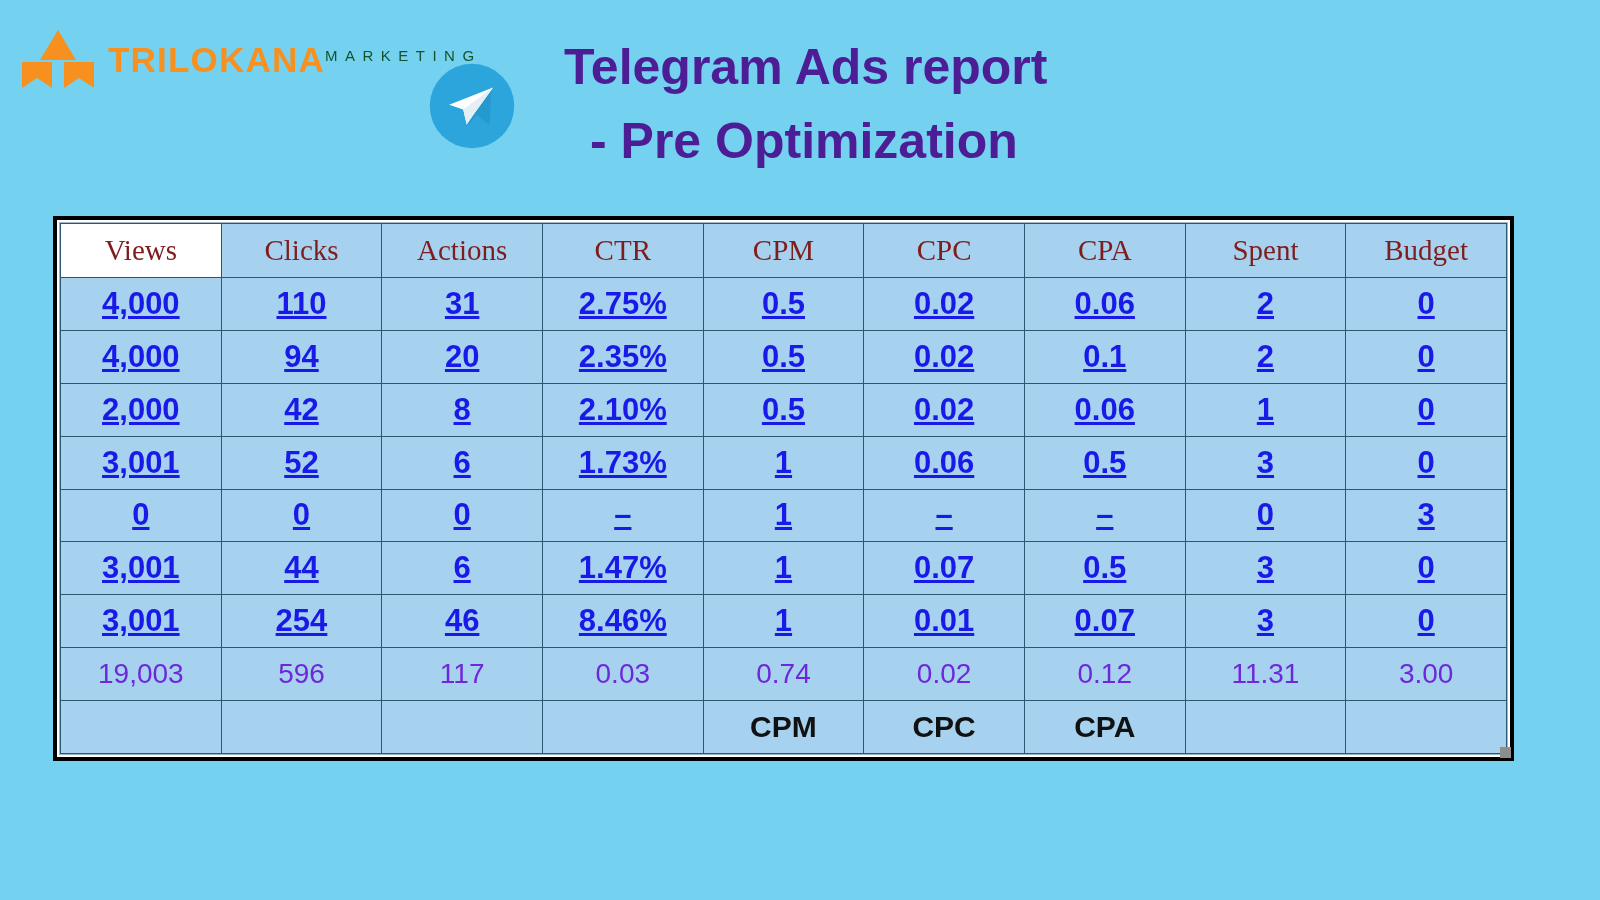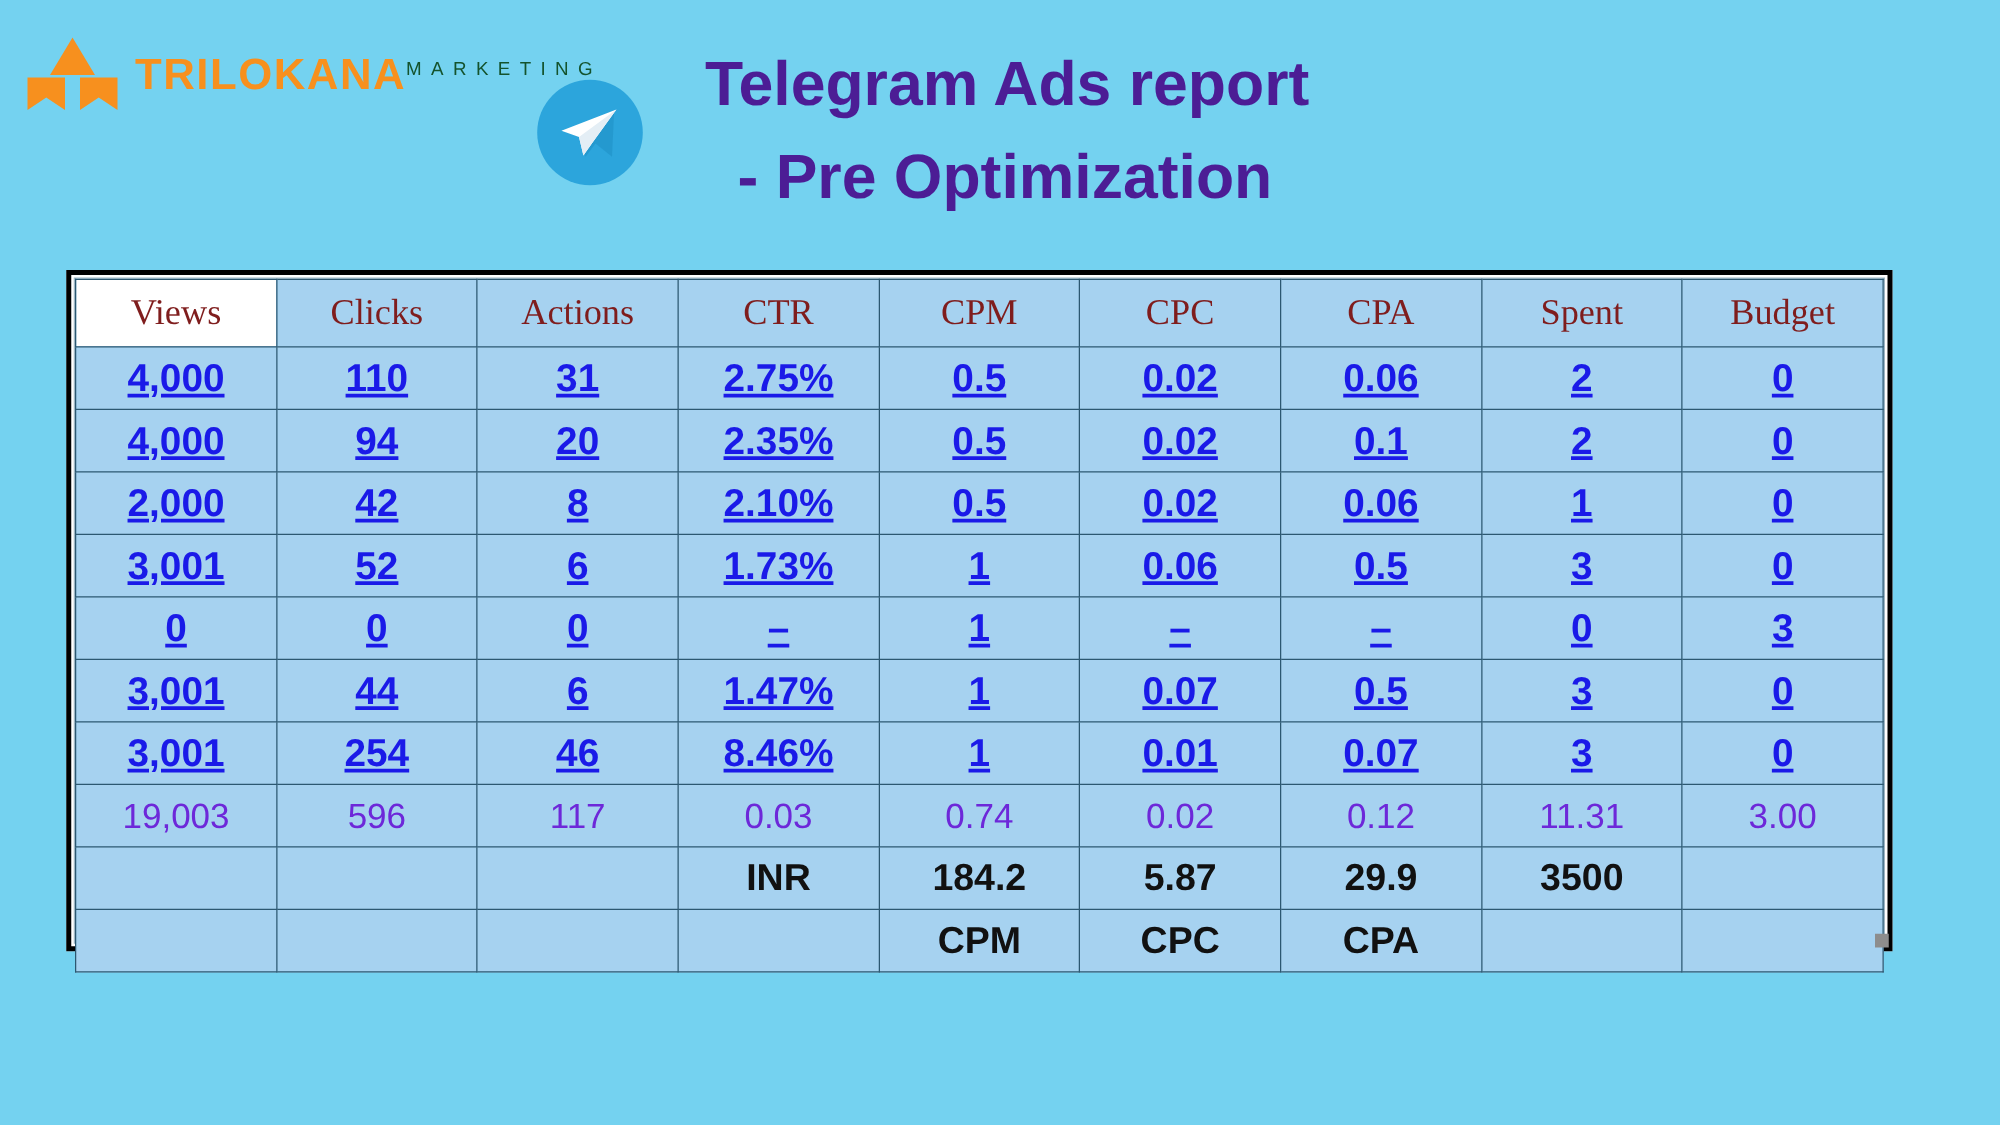--- a/index.html
+++ b/index.html
@@ -224,31 +224,20 @@
             <td>596</td>
             <td>117</td>
             <td>0.03</td>
             <td>0.74</td>
             <td>0.02</td>
             <td>0.12</td>
             <td>11.31</td>
             <td>3.00</td>
           </tr>
           <tr class="sum-row">
-            <td class="al-right"></td>
-            <td class="al-right"></td>
-            <td class="al-right"></td>
-            <td class="al-left">INR</td>
-            <td class="al-right">184.2</td>
-            <td class="al-right">5.87</td>
-            <td class="al-right">29.9</td>
-            <td class="al-right">3500</td>
-            <td class="al-right"></td>
-          </tr>
-          <tr class="sum-row">
             <td class="al-left"></td>
             <td class="al-left"></td>
             <td class="al-left"></td>
             <td class="al-left"></td>
             <td class="al-left">CPM</td>
             <td class="al-left">CPC</td>
             <td class="al-left">CPA</td>
             <td class="al-left"></td>
             <td class="al-left"></td>
           </tr>

